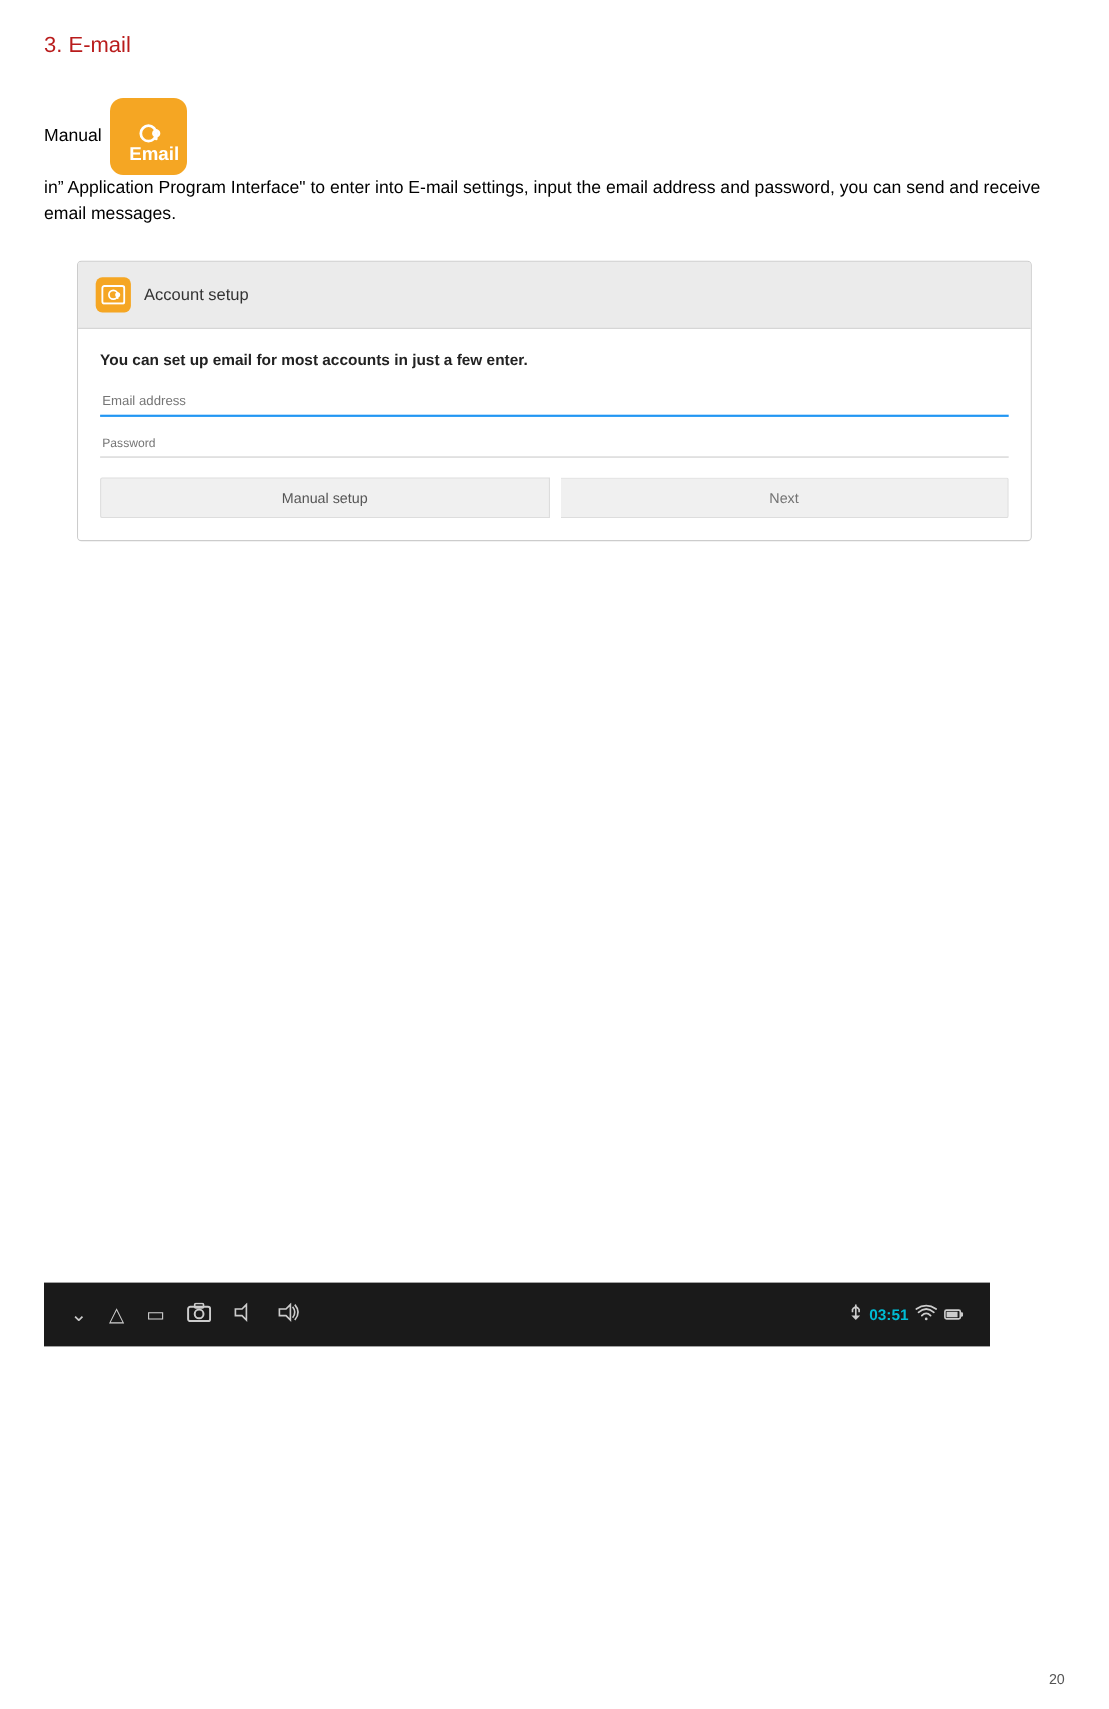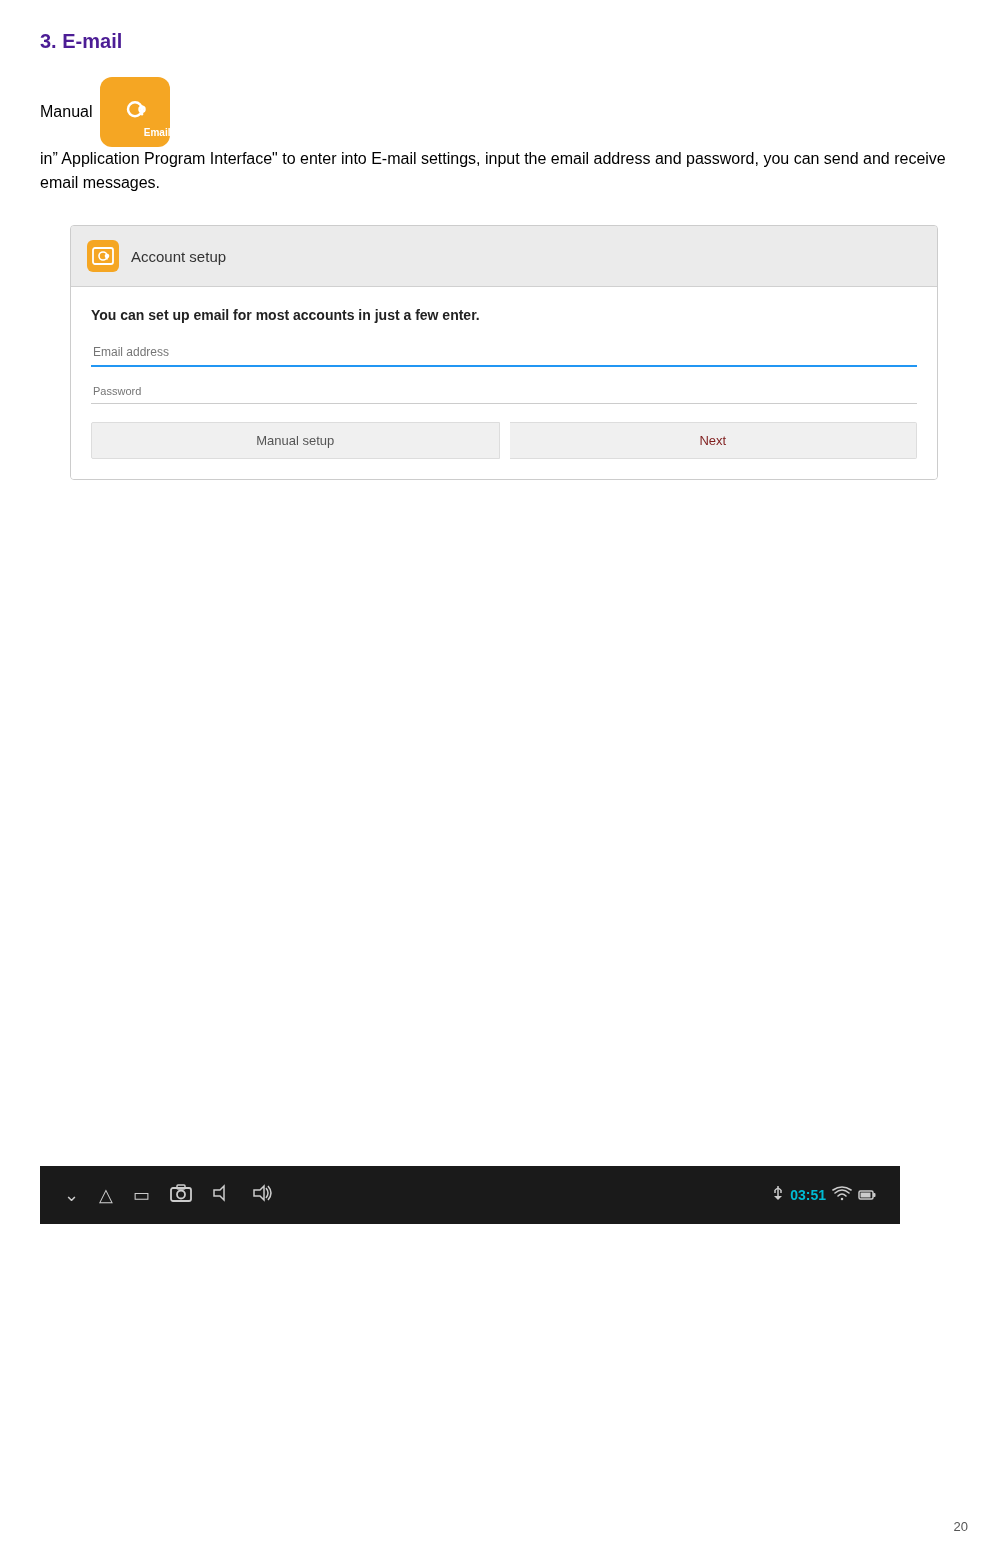--- a/index.html
+++ b/index.html
@@ -17,23 +17,23 @@
 
     .page-title {
       font-size: 22px;
       font-weight: bold;
       color: #000;
       margin-bottom: 4px;
     }
 
     .section-title {
       font-size: 20px;
-      font-weight: bold;
-      color: #4c1d95;
-      margin-bottom: 24px;
+      font-weight: normal;
+      color: #b91c1c;
+      margin-bottom: 36px;
     }
 
     .intro-line {
       display: flex;
       align-items: center;
       flex-wrap: wrap;
       font-size: 16px;
       color: #000;
       line-height: 1.5;
       margin-bottom: 4px;
@@ -132,21 +132,21 @@
     }
 
     .btn-next {
       flex: 1;
       background: #f0f0f0;
       border: 1px solid #ddd;
       border-left: none;
       padding: 10px 0;
       text-align: center;
       font-size: 13px;
-      color: #7f1d1d;
+      color: #737373;
       cursor: pointer;
       border-radius: 0 2px 2px 0;
     }
 
     
     .nav-bar {
       position: absolute;
       bottom: 330px;
       left: 40px;
       width: 860px;
@@ -199,23 +199,23 @@
       background: #f5a623;
       border-radius: 12px;
       margin: 0 8px;
       position: relative;
       flex-shrink: 0;
     }
 
     .inline-email-app-label {
       position: absolute;
       bottom: 7px;
-      left: 1px; right: 0;
-      text-align: right;
-      font-size: 10px;
+      left: 17px; right: 0;
+      text-align: left;
+      font-size: 17px;
       color: #fff;
       font-weight: bold;
     }
 
   </style>
 </head>
 <body>
 
 <div class="page-content">
 

